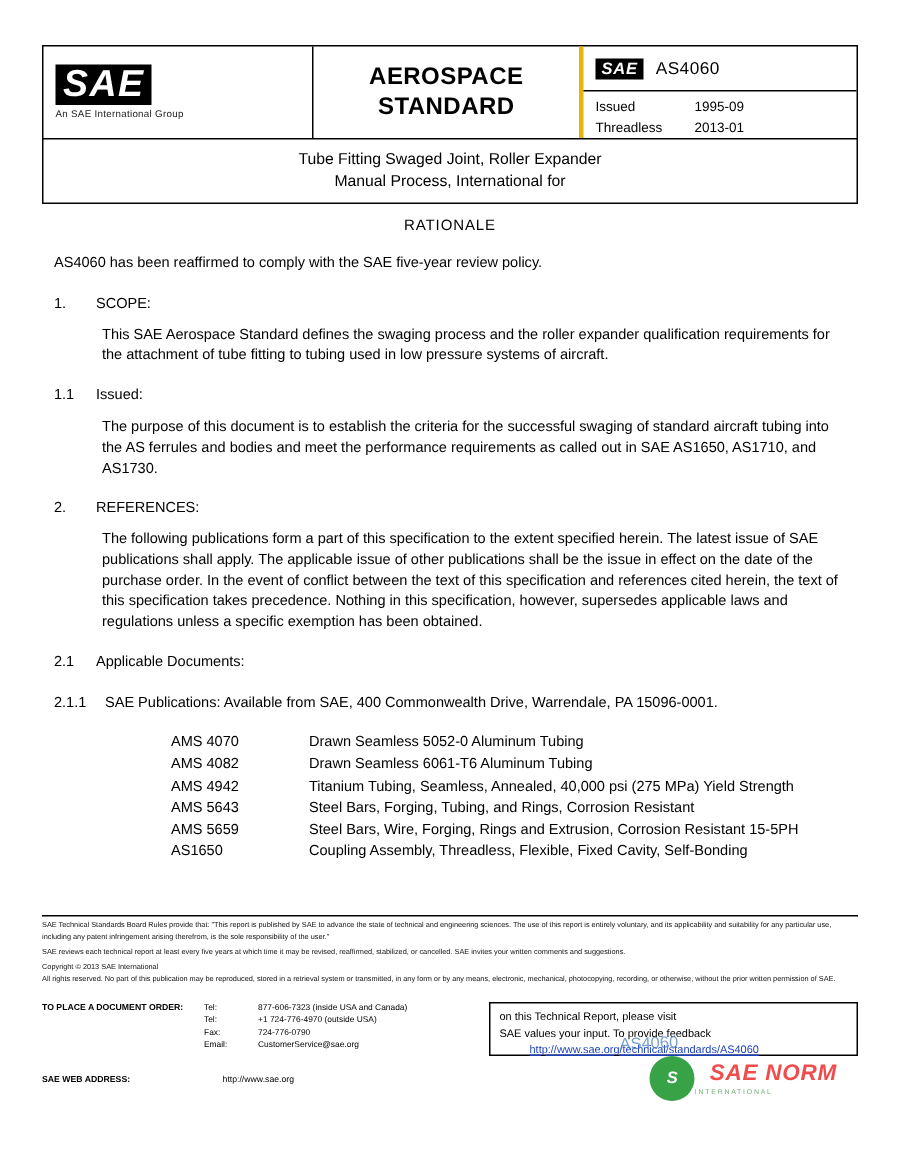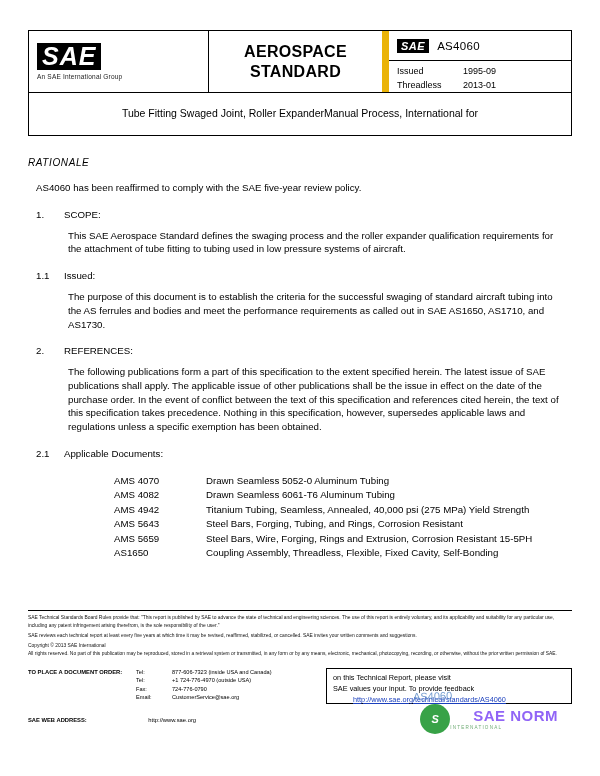--- a/index.html
+++ b/index.html
@@ -69,21 +69,21 @@
     letter-spacing: -0.3px;
   }
   .sae-sub {
     font-size: 6.5px;
     color: #222;
     margin-top: 3px;
     letter-spacing: 0.2px;
   }
   .hdr-title {
     width: 180px;
-    border-right: 7px solid #eab308;
+    border-right: 3px solid #eab308;
     box-sizing: border-box;
     display: flex;
     align-items: center;
     justify-content: center;
     text-align: center;
     font-size: 16px;
     font-weight: bold;
     line-height: 1.25;
     letter-spacing: 0.3px;
   }
@@ -126,40 +126,40 @@
     display: flex;
   }
   .hdr-dates .lbl { width: 66px; }
   .hdr-dates .val { }
 
   .subhdr {
     border: 1px solid #000;
     box-sizing: border-box;
     height: 44px;
     display: flex;
+    flex-direction: column;
     align-items: center;
     justify-content: center;
     font-size: 10.5px;
     line-height: 1.45;
     text-align: center;
   }
 
   
   .body {
     position: relative;
     padding: 0;
     font-size: 9.7px;
     line-height: 1.42;
   }
   .rationale-title {
-    text-align: left;
-    margin-top: 20px;
+    text-align: center;
+    margin-top: 8px;
     font-size: 10px;
     letter-spacing: 0.6px;
-    font-style: italic;
   }
   .para {
     margin-top: 11px;
   }
   .indent-0 { margin-left: 8px; }
 
   .numitem {
     display: flex;
     margin-top: 13px;
   }
@@ -263,26 +263,27 @@
     background: #2e9e3e;
     display: flex;
     align-items: center;
     justify-content: center;
     color: #fff;
     font-weight: bold;
     font-size: 11px;
     font-style: italic;
   }
   .wm-text {
-    margin-left: 23px;
-    color: #8b5cf6;
+    margin-left: 10px;
+    color: #ef4444;
     font-weight: bold;
     font-size: 15px;
     letter-spacing: 0.5px;
     line-height: 1;
+    font-style: italic;
   }
   .wm-sub {
     color: #6aa96f;
     font-size: 4.6px;
     letter-spacing: 1.2px;
     margin-top: 2px;
   }
   .wm-stamp {
     position: absolute;
     right: 120px;
@@ -351,20 +352,24 @@
         <div class="num">2.</div>
         <div class="txt">REFERENCES:</div>
       </div>
       <div class="blk">The following publications form a part of this specification to the extent specified herein. The latest issue of SAE publications shall apply. The applicable issue of other publications shall be the issue in effect on the date of the purchase order. In the event of conflict between the text of this specification and references cited herein, the text of this specification takes precedence. Nothing in this specification, however, supersedes applicable laws and regulations unless a specific exemption has been obtained.</div>
 
       <div class="numitem">
         <div class="num">2.1</div>
         <div class="txt">Applicable Documents:</div>
       </div>
 
+      <div class="numitem">
+        <div class="num wide">2.1.1</div>
+        <div class="txt">SAE Publications:  Available from SAE, 400 Commonwealth Drive, Warrendale, PA 15096-0001.</div>
+      </div>
 
       <div class="spec-list">
         <div class="spec-row">
           <span class="code">AMS 4070</span>
           <span class="desc">Drawn Seamless 5052-0 Aluminum Tubing</span>
         </div>
         <div class="spec-row">
           <span class="code">AMS 4082</span>
           <span class="desc">Drawn Seamless 6061-T6 Aluminum Tubing</span>
         </div>

